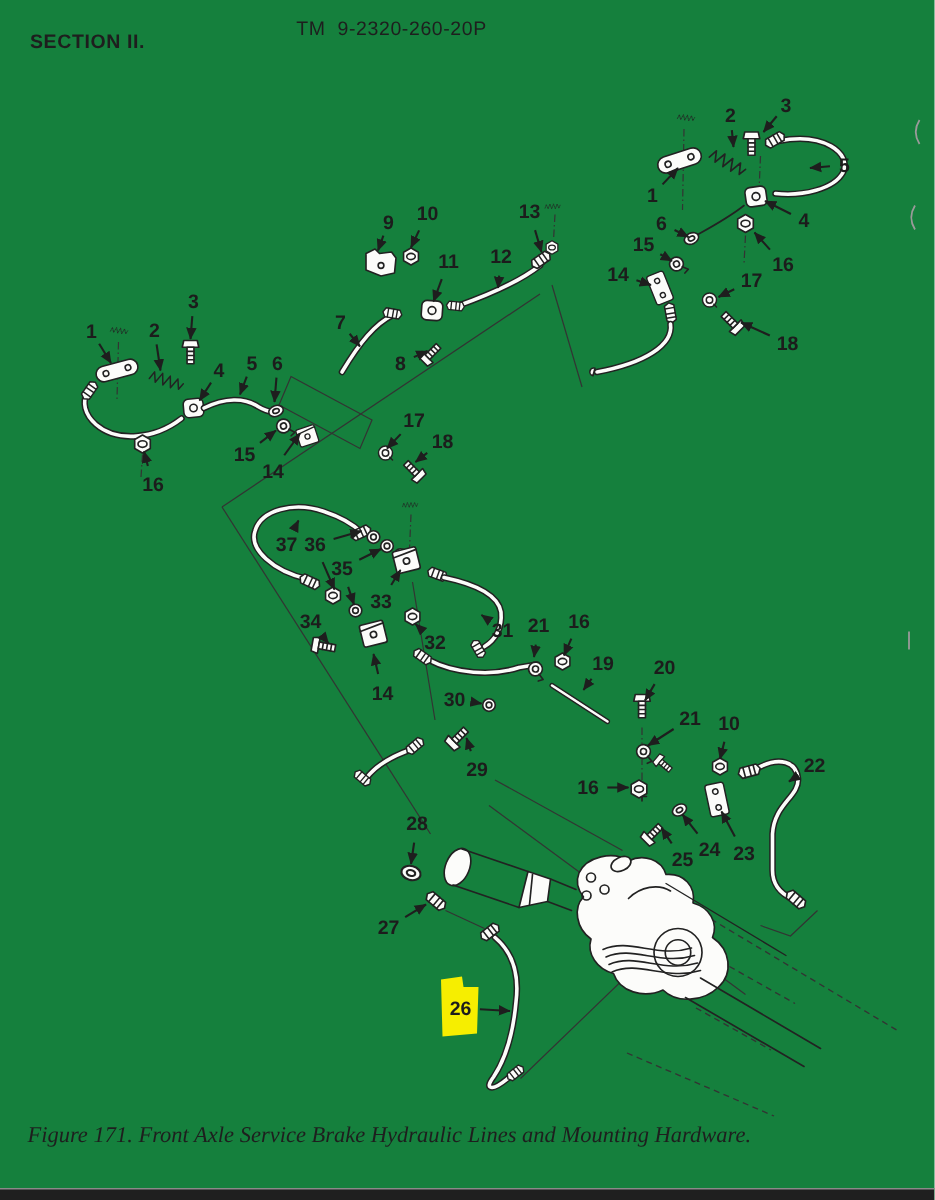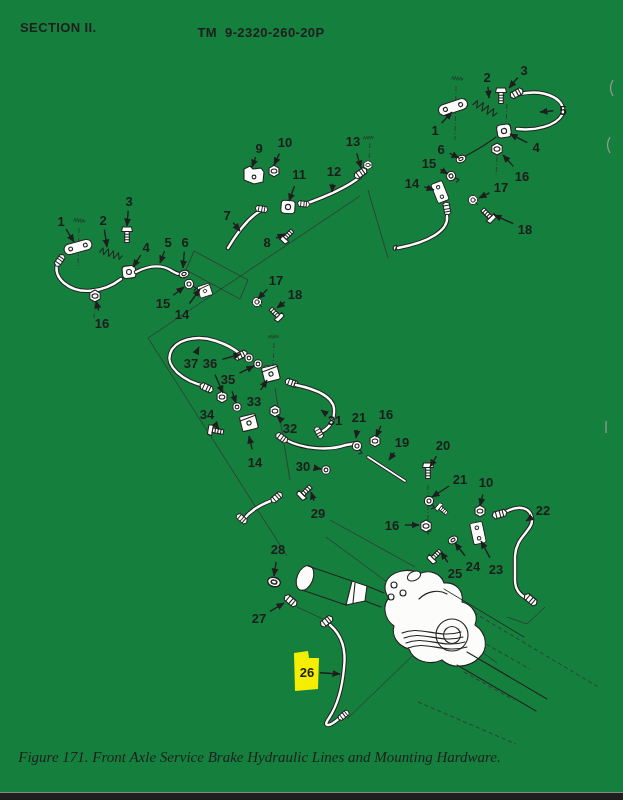--- a/index.html
+++ b/index.html
@@ -5,22 +5,22 @@
   html,body{margin:0;padding:0;background:#e8e8e8;}
   .page{
     position:relative;width:623px;height:800px;background:#fcfcfa;
     overflow:hidden;font-family:"Liberation Sans",sans-serif;color:#1e1e1e;
   }
   .hdr-section{
     position:absolute;left:20px;top:20px;font-size:13px;font-weight:bold;
     letter-spacing:.4px;white-space:pre;
   }
   .hdr-tm{
-    position:absolute;left:0;top:25px;width:522px;text-align:center;
-    font-size:13px;font-weight:bold;letter-spacing:.4px;white-space:pre;
+    position:absolute;left:0;top:11px;width:522px;text-align:center;
+    font-size:13px;font-weight:normal;letter-spacing:.4px;white-space:pre;
   }
   .fig-caption{
     position:absolute;left:0;top:749px;width:519px;text-align:center;
     font-family:"Liberation Serif",serif;font-style:italic;font-size:15px;
   }
   .bottom-bar{
     position:absolute;left:0;top:792px;width:623px;height:8px;
     background:#1f1f1f;border-top:1px solid #8a8a8a;
   }
   svg.diagram{position:absolute;left:0;top:0;}

